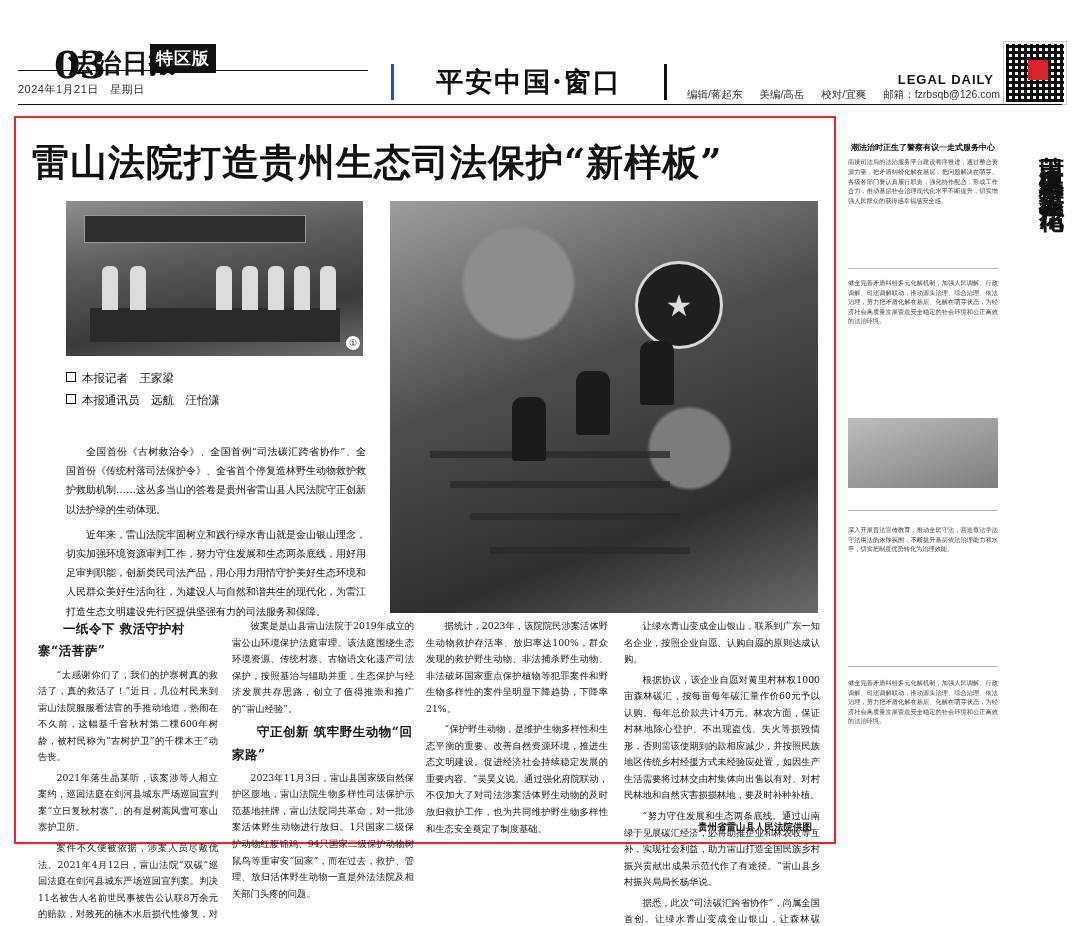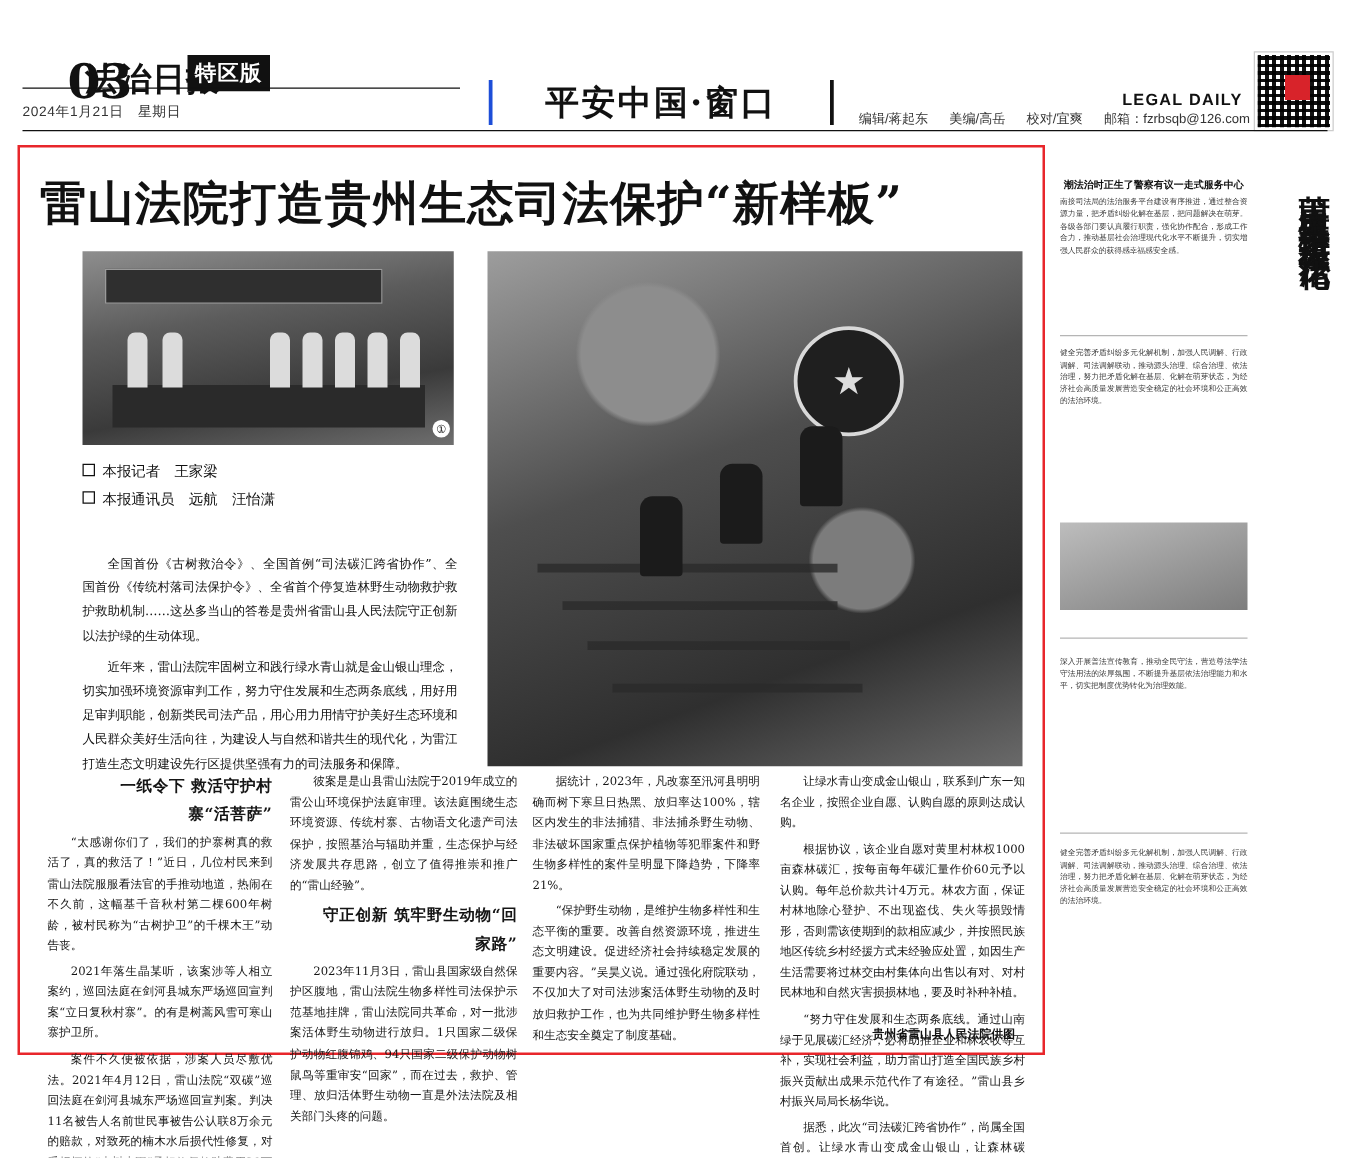--- a/index.html
+++ b/index.html
@@ -132,21 +132,21 @@
     position:absolute;left:50px;top:278px;width:300px;
     font-size:10px;line-height:1.92;text-align:justify;color:#111;
     font-family:"DejaVu Serif",serif;
     margin-top:46px;
   }
 
   
   .col{position:absolute;font-size:9.3px;line-height:1.78;text-align:justify;color:#151515;font-family:"DejaVu Serif",serif;}
   .col p{margin:0 0 4px 0;text-indent:2em;}
   .sub{
-    font-weight:bold;font-size:12.5px;text-align:right;text-indent:0;
+    font-weight:bold;font-size:12.5px;text-align:left;text-indent:0;
     margin:7px 0 7px 0;letter-spacing:.5px;font-family:"DejaVu Serif",serif;
   }
   #c1{left:22px;top:500px;width:180px;height:396px;}
   #c2{left:216px;top:500px;width:182px;height:396px;}
   #c3{left:410px;top:500px;width:182px;height:396px;}
   #c4{left:608px;top:500px;width:196px;height:396px;}
   .credit-line{
     position:absolute;right:22px;bottom:8px;font-size:9.5px;font-weight:bold;color:#111;
     font-family:"DejaVu Serif",serif;
   }
@@ -235,21 +235,21 @@
         <p>“太感谢你们了，我们的护寨树真的救活了，真的救活了！”近日，几位村民来到雷山法院服服看法官的手推动地道，热闹在不久前，这幅基千音秋村第二棵600年树龄，被村民称为“古树护卫”的千棵木王”动告丧。</p>
         <p>2021年落生晶某听，该案涉等人相立案约，巡回法庭在剑河县城东严场巡回宣判案“立日复秋村寨”。的有是树蒿风雪可寒山寨护卫所。</p>
         <p>案件不久便被依据，涉案人员尽敷优法。2021年4月12日，雷山法院“双碳”巡回法庭在剑河县城东严场巡回宣判案。判决11名被告人名前世民事被告公认联8万余元的赔款，对致死的楠木水后损代性修复，对受损坏的“古树木王”承担修复款助费用29万余元，同时，认同11人共同承担赔忙赔偿15万余元。</p>
       </div>
     <div class="col" id="c2">
         <p>彼案是是山县雷山法院于2019年成立的雷公山环境保护法庭审理。该法庭围绕生态环境资源、传统村寨、古物语文化遗产司法保护，按照基治与辐助并重，生态保护与经济发展共存思路，创立了值得推崇和推广的“雷山经验”。</p>
         <p class="sub">守正创新 筑牢野生动物“回家路”</p>
         <p>2023年11月3日，雷山县国家级自然保护区腹地，雷山法院生物多样性司法保护示范基地挂牌，雷山法院同共革命，对一批涉案活体野生动物进行放归。1只国家二级保护动物红腹锦鸡、94只国家二级保护动物树鼠鸟等重审安“回家”，而在过去，救护、管理、放归活体野生动物一直是外法法院及相关部门头疼的问题。</p>
       </div>
     <div class="col" id="c3">
-        <p>据统计，2023年，凡改寨至汛河县明明确而树下寒旦日热黑、放归率达100%，辖区内发生的非法捕猎、非法捕杀野生动物、非法破坏国家重点保护植物等犯罪案件和野生物多样性的案件呈明显下降趋势，下降率21%。</p>
+        <p>据统计，2023年，该院院民涉案活体野生动物救护存活率、放归率达100%，群众发现的救护野生动物、非法捕杀野生动物、非法破坏国家重点保护植物等犯罪案件和野生物多样性的案件呈明显下降趋势，下降率21%。</p>
         <p>“保护野生动物，是维护生物多样性和生态平衡的重要。改善自然资源环境，推进生态文明建设。促进经济社会持续稳定发展的重要内容。”吴昊义说。通过强化府院联动，不仅加大了对司法涉案活体野生动物的及时放归救护工作，也为共同维护野生物多样性和生态安全奠定了制度基础。</p>
       </div>
     <div class="col" id="c4">
         <p>让绿水青山变成金山银山，联系到广东一知名企业，按照企业自愿、认购自愿的原则达成认购。</p>
         <p>根据协议，该企业自愿对黄里村林权1000亩森林碳汇，按每亩每年碳汇量作价60元予以认购。每年总价款共计4万元。林农方面，保证村林地除心登护、不出现盗伐、失火等损毁情形，否则需该使期到的款相应减少，并按照民族地区传统乡村经援方式未经验应处置，如因生产生活需要将过林交由村集体向出售以有对、对村民林地和自然灾害损损林地，要及时补种补植。</p>
         <p>“努力守住发展和生态两条底线。通过山南绿于见展碳汇经济，必将助推企业和林农收等互补，实现社会利益，助力雷山打造全国民族乡村振兴贡献出成果示范代作了有途径。”雷山县乡村振兴局局长杨华说。</p>
         <p>据悉，此次“司法碳汇跨省协作”，尚属全国首创。让绿水青山变成金山银山，让森林碳汇“软资产”转化为社会效益“硬效益”，还是望方深化东西部协作探索了一条新路子。</p>
       </div>
 
     <div class="credit-line">贵州省雷山县人民法院供图</div>

